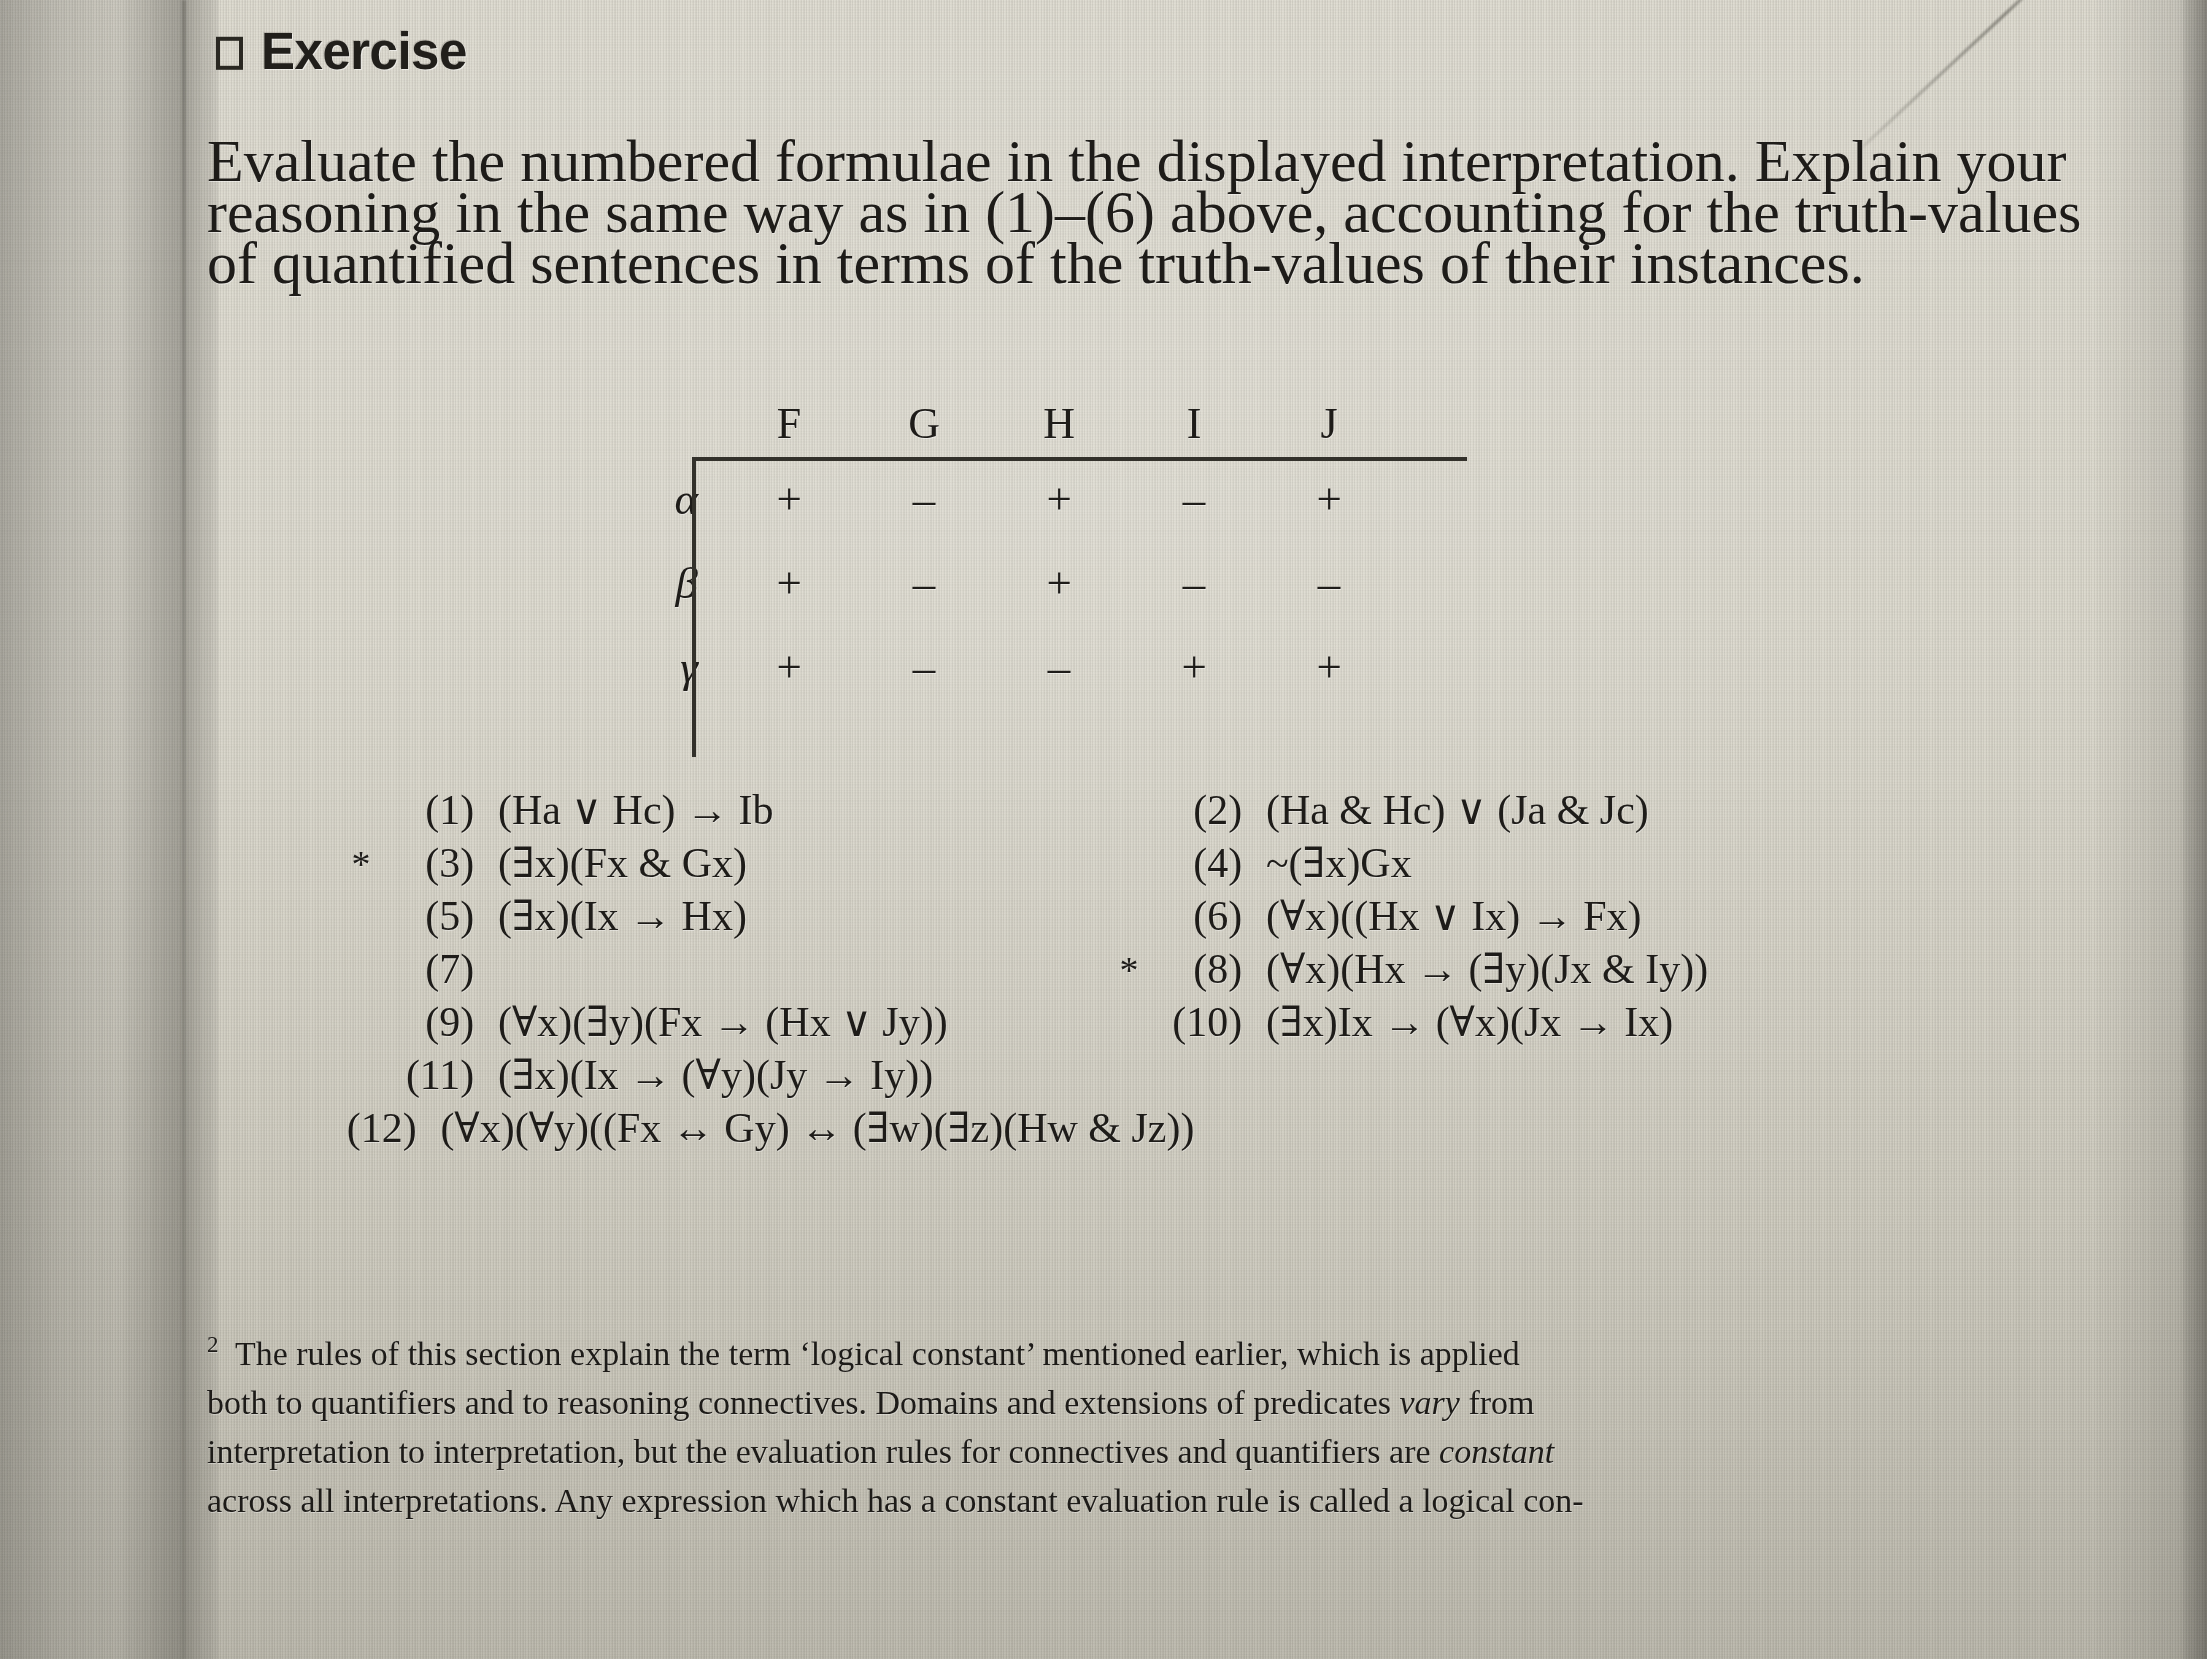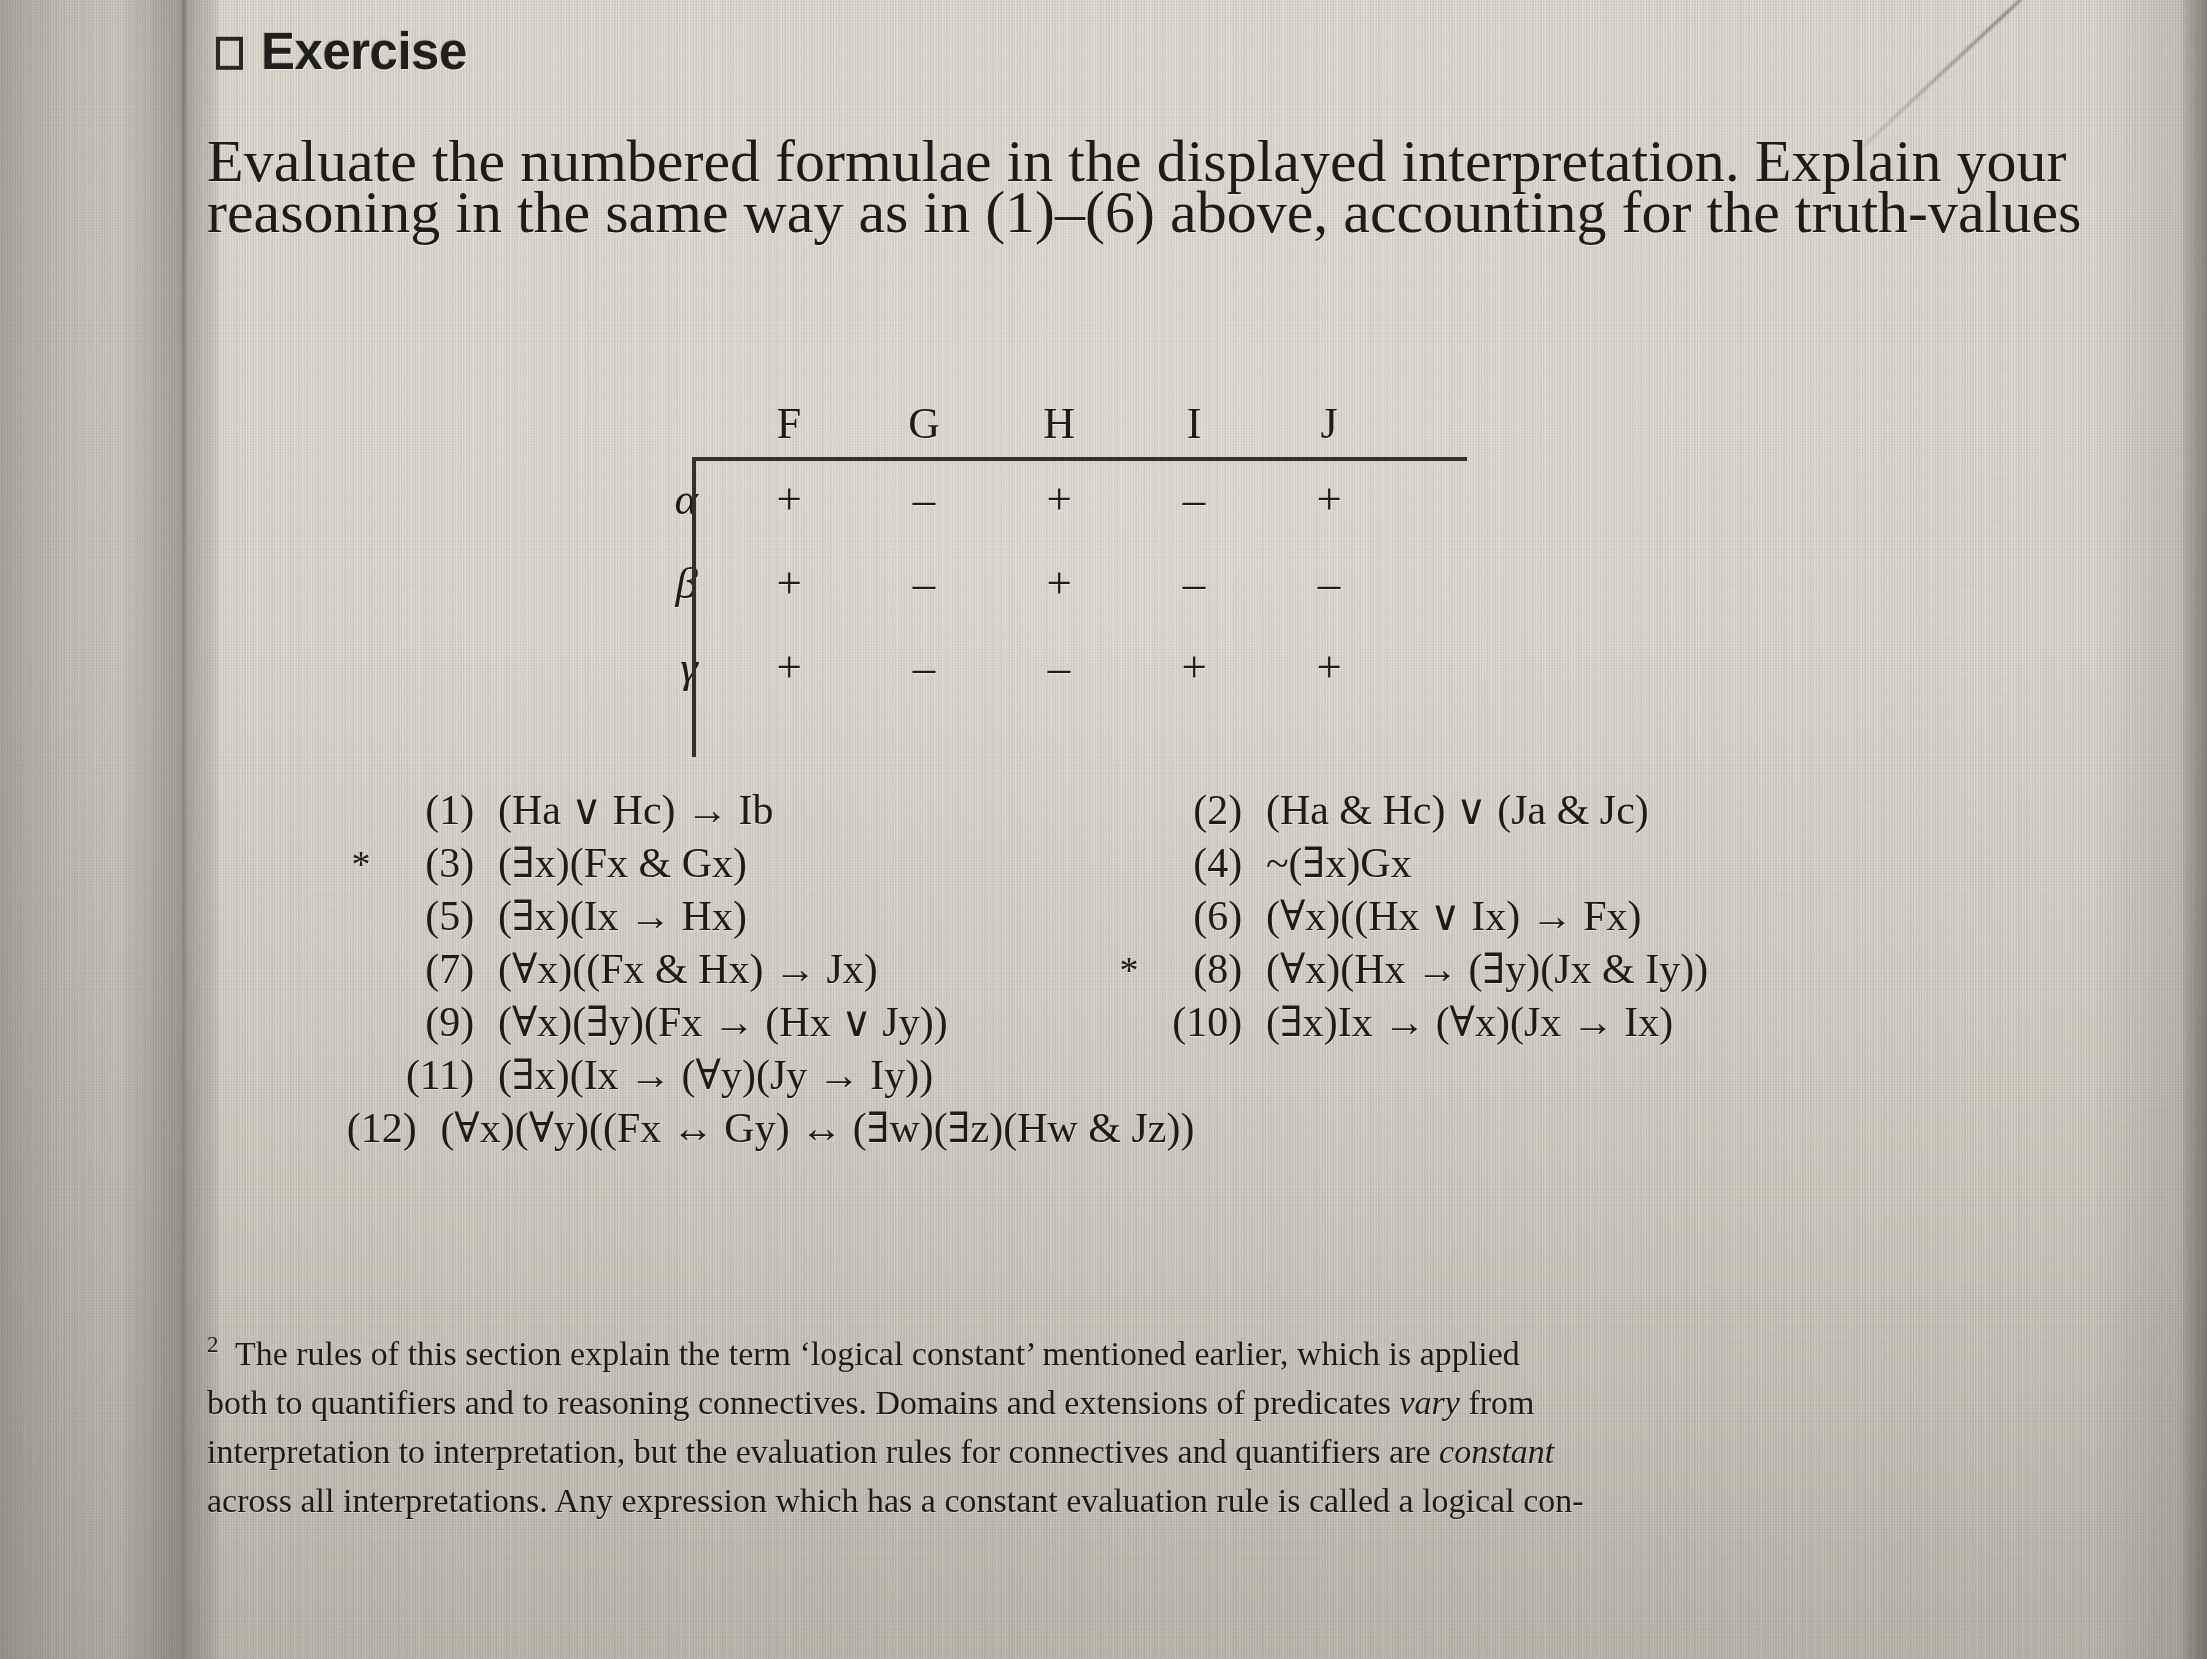--- a/index.html
+++ b/index.html
@@ -265,20 +265,21 @@
   <div id="content">
 
     <div id="heading">
       <span class="box-glyph"></span>
       <span>Exercise</span>
     </div>
 
     <div id="intro">
       <div>Evaluate the numbered formulae in the displayed interpretation. Explain your</div>
       <div>reasoning in the same way as in (1)–(6) above, accounting for the truth-values</div>
+      <div>of quantified sentences in terms of the truth-values of their instances.</div>
     </div>
 
     <div id="table">
       <div id="hrule"></div>
       <div id="vrule"></div>
       <table class="interp">
         <thead>
           <tr>
             <th class="corner"></th>
             <th class="col-head">F</th>
@@ -358,21 +359,20 @@
           <span class="star"></span>
           <span class="num">(6)</span>
           <span class="body">(∀x)((Hx ∨ Ix) → Fx)</span>
         </span>
       </div>
 
       <div class="frow">
         <span class="fcell left">
           <span class="star"></span>
           <span class="num">(7)</span>
-          <span class="body">(∀x)((Fx &amp; Hx) → Jx)</span>
         </span>
         <span class="fcell right">
           <span class="star">*</span>
           <span class="num">(8)</span>
           <span class="body">(∀x)(Hx → (∃y)(Jx &amp; Iy))</span>
         </span>
       </div>
 
       <div class="frow">
         <span class="fcell left">

